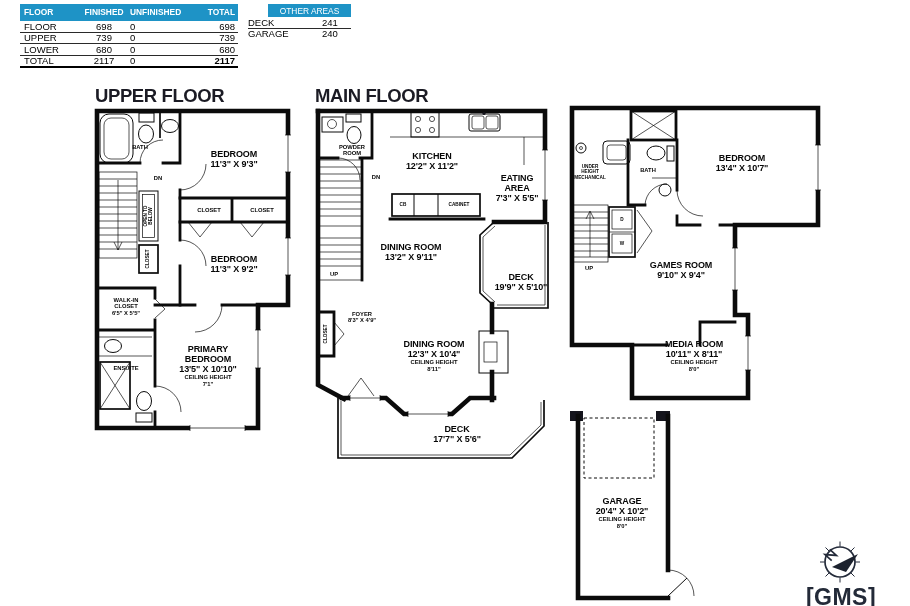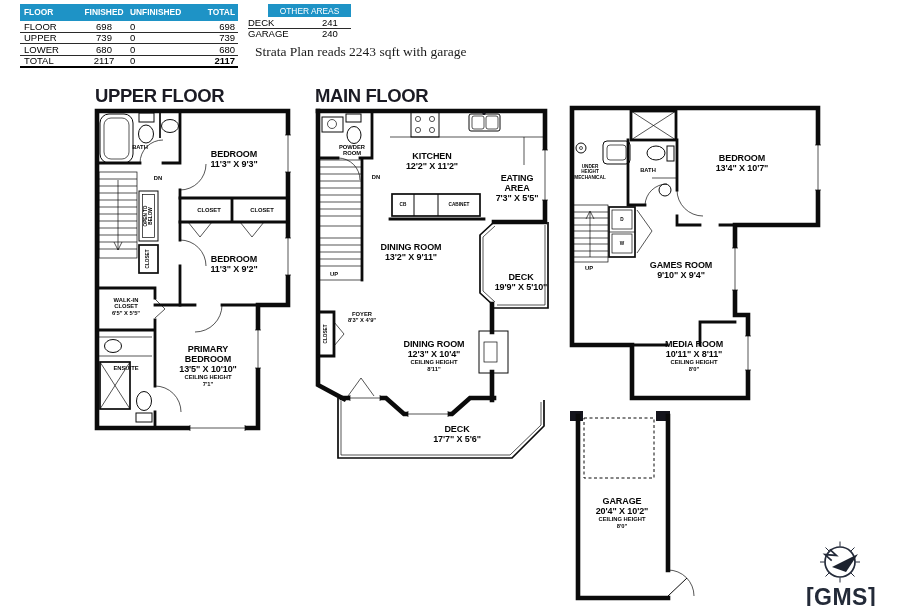--- a/index.html
+++ b/index.html
@@ -256,21 +256,20 @@
     <div class="oarow first">
       <span>DECK</span>
       <span>241</span>
     </div>
     <div class="oarow">
       <span>GARAGE</span>
       <span>240</span>
     </div>
   </div>
 
-  <div class="note">Strata Plan reads 2243 sqft with garage</div>
 
   <div class="floor-title" style="left:95px;top:85px">UPPER FLOOR</div>
   <div class="floor-title" style="left:315px;top:85px">MAIN FLOOR</div>
 
   <div class="lbl" style="left:140px;top:147px">
       <div class="sm">BATH</div>
     </div>
   <div class="lbl" style="left:158px;top:178px">
       <div class="sm">DN</div>
     </div>

